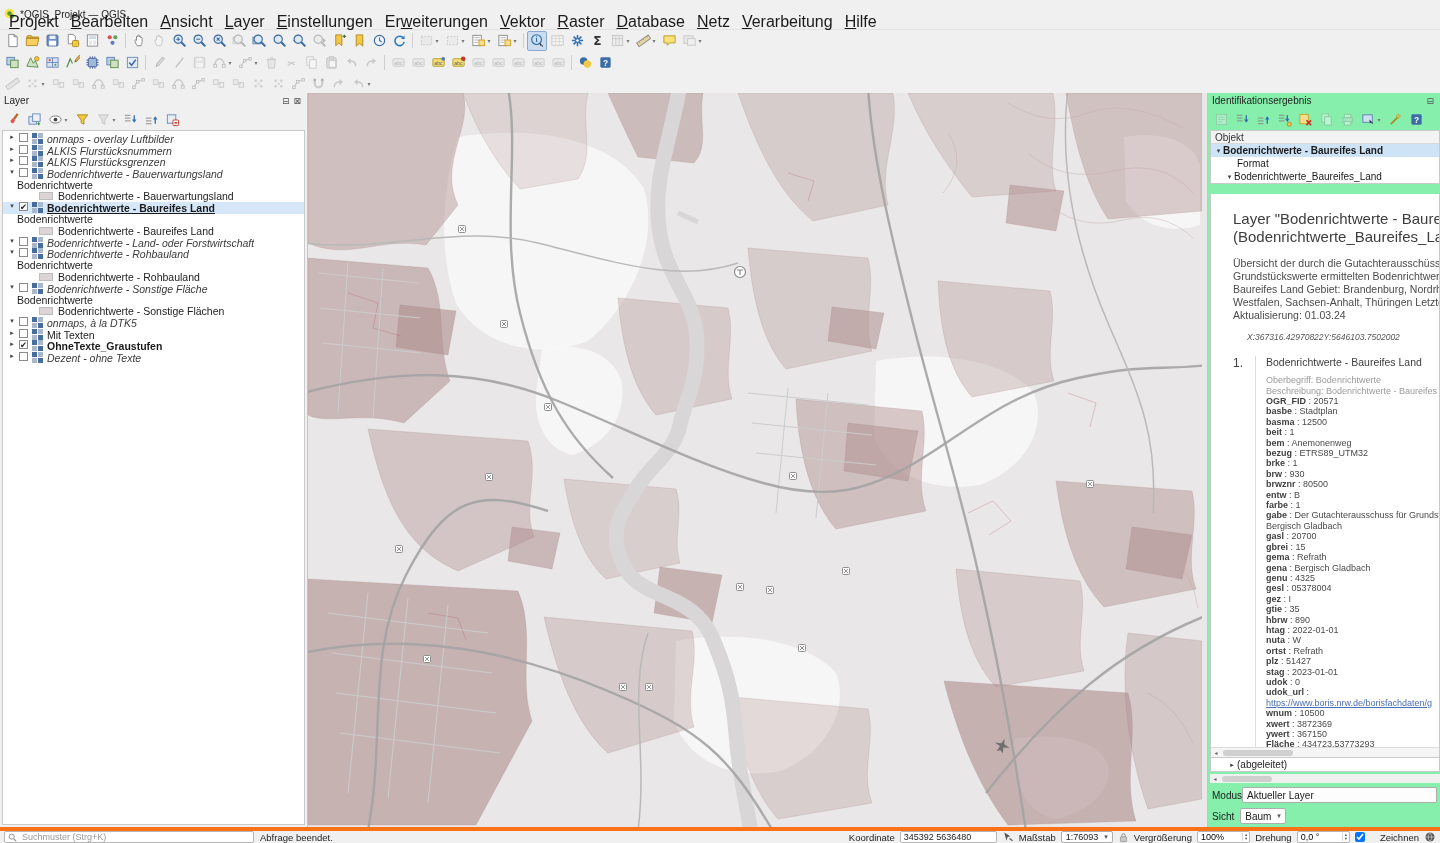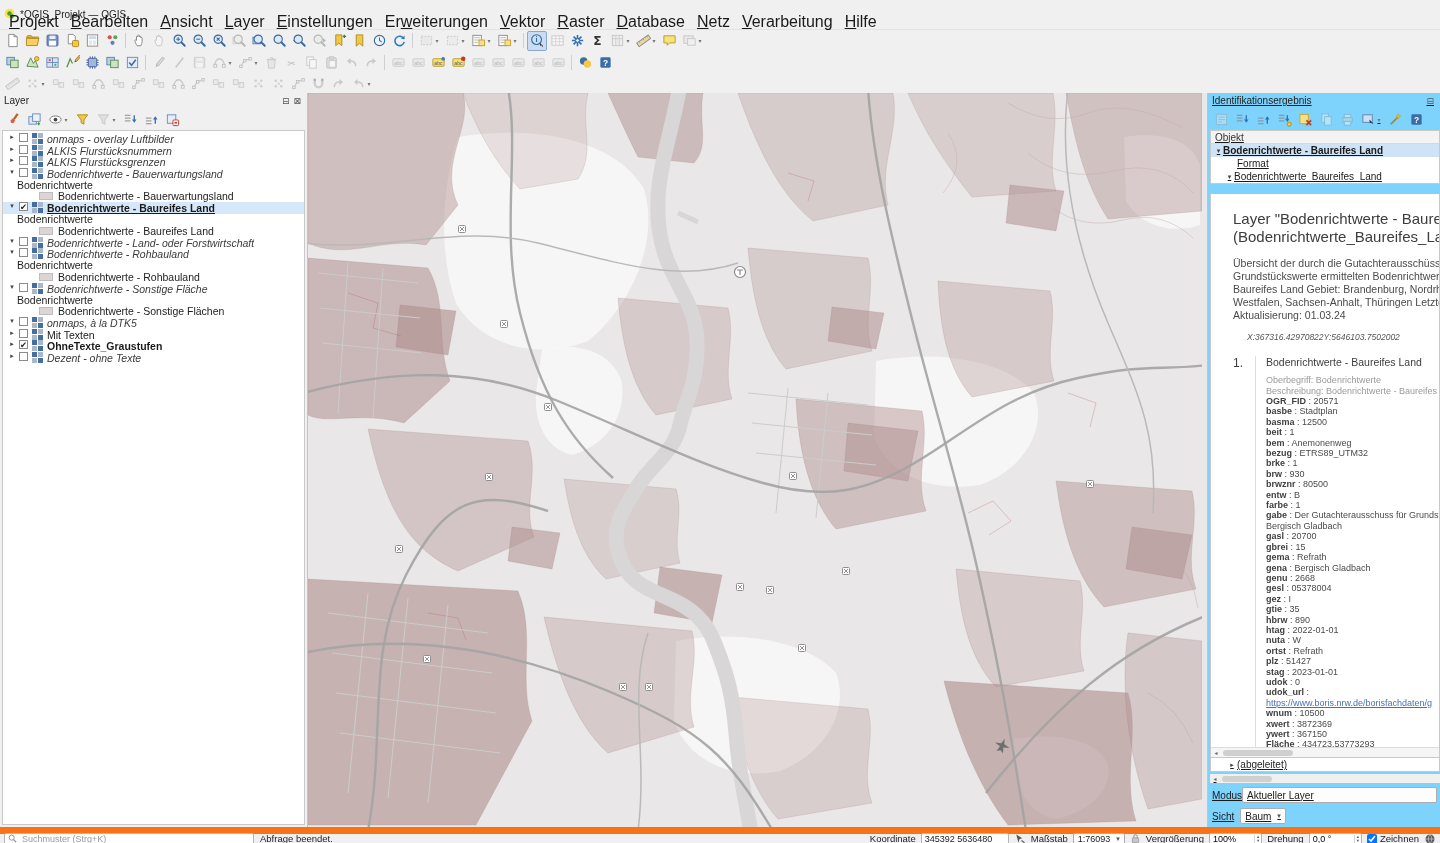--- a/index.html
+++ b/index.html
@@ -39,21 +39,21 @@
   .lt-label.italic{font-style:italic;color:#3a3a3a;}
   .lt-label.bold{font-weight:bold;}
   .lt-label.underline{text-decoration:underline;}
   .lt-sub{height:11.5px;display:flex;align-items:center;padding-left:14px;color:#222;}
   .lt-swatchrow{height:11.5px;display:flex;align-items:center;padding-left:36px;color:#222;}
   .lt-swatch{width:14px;height:8px;background:#ddd5d5;border:1px solid #bdbdbd;margin-right:5px;flex:0 0 auto;}
   
   #map-wrap{flex:1;position:relative;background:#e9e7e7;border-right:1px solid #c4c4c4;overflow:hidden;}
   #map-wrap svg{display:block;}
   
-  #identify-panel{width:232px;flex:0 0 auto;display:flex;flex-direction:column;background:#7dd3fc;text-decoration:underline;}
+  #identify-panel{width:232px;flex:0 0 auto;display:flex;flex-direction:column;background:#86efac;}
   #id-tree{background:#fff;border:1px solid #c9c9c9;margin:0 0 10px 2px;font-size:10px;}
   .idt-header{height:13px;background:#f3f3f3;border-bottom:1px solid #d8d8d8;display:flex;align-items:center;padding:0 4px;color:#333;}
   .idt-row{height:13px;display:flex;align-items:center;white-space:nowrap;padding-left:3px;}
   .idt-row.selected{background:#cfe3f7;}
   .idt-row .lt-arrow{width:9px;}
   .idt-row.bold{font-weight:bold;}
   #id-detail{flex:1;background:#fff;border:1px solid #c9c9c9;border-top:none;margin-left:2px;position:relative;overflow:hidden;color:#4a4a4a;}
   #id-detail-inner{position:absolute;top:0;left:0;right:0;bottom:10px;overflow:hidden;padding:16px 0 0 22px;}
   .idd-h1{font-size:15px;line-height:18px;color:#3d3d3d;white-space:nowrap;}
   .idd-desc{margin-top:11px;font-size:10.5px;line-height:13px;white-space:nowrap;color:#4a4a4a;}
@@ -69,31 +69,31 @@
   .idd-hscroll{position:absolute;left:0;right:0;bottom:0;height:10px;background:#f5f5f5;border-top:1px solid #ddd;display:flex;align-items:center;}
   .hs-btn{width:10px;font-size:6px;color:#666;text-align:center;}
   .hs-thumb{height:6px;width:70px;background:#cfcfcf;border-radius:3px;margin-left:2px;}
   #id-derived{height:14px;display:flex;align-items:center;background:#fff;border:1px solid #c9c9c9;border-top:none;margin-left:2px;font-size:10px;padding-left:16px;color:#222;}
   #id-hscroll2{height:9px;margin:2px 0 2px 2px;background:#f0f0f0;display:flex;align-items:center;}
   #id-modus{height:20px;display:flex;align-items:center;gap:0;padding:0 3px 0 4px;font-size:10px;}
   #id-sicht{height:22px;display:flex;align-items:center;gap:6px;padding:0 3px 0 4px;font-size:10px;}
   .combo{background:#fdfdfd;border:1px solid #adadad;border-radius:2px;height:16px;display:flex;align-items:center;padding:0 4px;font-size:10px;gap:6px;}
   .combo .arrow{font-size:7px;color:#555;}
   
-  #statusbar{position:absolute;left:0;right:0;bottom:0;height:16px;background:#f0f0f0;border-top:7px solid #f97316;display:flex;align-items:center;font-size:9.5px;padding:0 4px;gap:6px;color:#222;}
+  #statusbar{position:absolute;left:0;right:0;bottom:0;height:16px;background:#f0f0f0;border-top:4px solid #f97316;display:flex;align-items:center;font-size:9.5px;padding:0 4px;gap:6px;color:#222;}
   #sb-search{width:250px;height:12px;border:1px solid #b5b5b5;border-radius:2px;background:#fff;display:flex;align-items:center;padding:0 3px;gap:3px;}
   #sb-search input{border:none;outline:none;flex:1;font-size:9px;font-family:inherit;color:#333;background:transparent;}
   #sb-search input::placeholder{color:#9a9a9a;}
   .sb-right{margin-left:auto;display:flex;align-items:center;gap:5px;}
   .sb-label{white-space:nowrap;}
   .sb-input{height:12px;border:1px solid #b5b5b5;border-radius:2px;background:#fff;font-size:9px;font-family:inherit;padding:0 3px;color:#222;}
   .sb-spin{display:flex;align-items:center;border:1px solid #b5b5b5;border-radius:2px;background:#fff;height:12px;}
   .sb-spin input{border:none;outline:none;width:44px;font-size:9px;font-family:inherit;padding:0 3px;background:transparent;}
   .spin-arrows{display:flex;flex-direction:column;font-size:4.5px;line-height:4px;color:#555;padding:0 2px;border-left:1px solid #d5d5d5;}
-  .sb-check{display:flex;align-items:center;gap:3px;}
+  .sb-check{display:flex;align-items:center;gap:15px;}
   .sb-check input{width:10px;height:10px;margin:0;}
 </style>
 </head>
 <body>
 
 <div id="app">
 
   <div id="titlebar">
     <span>
       <svg width="11" height="11" viewBox="0 0 16 16">
@@ -1150,21 +1150,21 @@
                   <div class="attr-row"><b>brw</b> : <span>930</span></div>
                   <div class="attr-row"><b>brwznr</b> : <span>80500</span></div>
                   <div class="attr-row"><b>entw</b> : <span>B</span></div>
                   <div class="attr-row"><b>farbe</b> : <span>1</span></div>
                   <div class="attr-row"><b>gabe</b> : <span>Der Gutachterausschuss für Grundst</span></div>
                   <div class="attr-row"><span>Bergisch Gladbach</span></div>
                   <div class="attr-row"><b>gasl</b> : <span>20700</span></div>
                   <div class="attr-row"><b>gbrei</b> : <span>15</span></div>
                   <div class="attr-row"><b>gema</b> : <span>Refrath</span></div>
                   <div class="attr-row"><b>gena</b> : <span>Bergisch Gladbach</span></div>
-                  <div class="attr-row"><b>genu</b> : <span>2668</span></div>
+                  <div class="attr-row"><b>genu</b> : <span>4325</span></div>
                   <div class="attr-row"><b>gesl</b> : <span>05378004</span></div>
                   <div class="attr-row"><b>gez</b> : <span>I</span></div>
                   <div class="attr-row"><b>gtie</b> : <span>35</span></div>
                   <div class="attr-row"><b>hbrw</b> : <span>890</span></div>
                   <div class="attr-row"><b>htag</b> : <span>2022-01-01</span></div>
                   <div class="attr-row"><b>nuta</b> : <span>W</span></div>
                   <div class="attr-row"><b>ortst</b> : <span>Refrath</span></div>
                   <div class="attr-row"><b>plz</b> : <span>51427</span></div>
                   <div class="attr-row"><b>stag</b> : <span>2023-01-01</span></div>
                   <div class="attr-row"><b>udok</b> : <span>0</span></div>
@@ -1212,21 +1212,21 @@
     <div id="sb-search">
       <svg width="9" height="9" viewBox="0 0 16 16">
           <circle cx="6.5" cy="6.5" r="4.5" fill="none" stroke="#8a8a8a" stroke-width="1.6"></circle>
           <path d="M10 10l4.5 4.5" stroke="#8a8a8a" stroke-width="1.8"></path>
         </svg>
       <input type="text" placeholder="Suchmuster (Strg+K)" style="">
     </div>
     <span>Abfrage beendet.</span>
     <div class="sb-right">
       <span class="sb-label">Koordinate</span>
-      <input class="sb-input" style="width: 88px;" value="345392 5636480">
+      <input class="sb-input" style="width: 97px;" value="345392 5636480">
       <svg width="12" height="12" viewBox="0 0 16 16">
           <path d="M3 2l8 5-3.6 1L6 13z" fill="#555"></path>
           <path d="M10 10l4 3" stroke="#555" stroke-width="1.4"></path>
         </svg>
       <span class="sb-label">Maßstab</span>
       <div class="combo" style="height:12px;font-size:9px">
         <span>1:76093</span>
         <span class="arrow">▾</span>
       </div>
       <svg width="11" height="11" viewBox="0 0 16 16">

